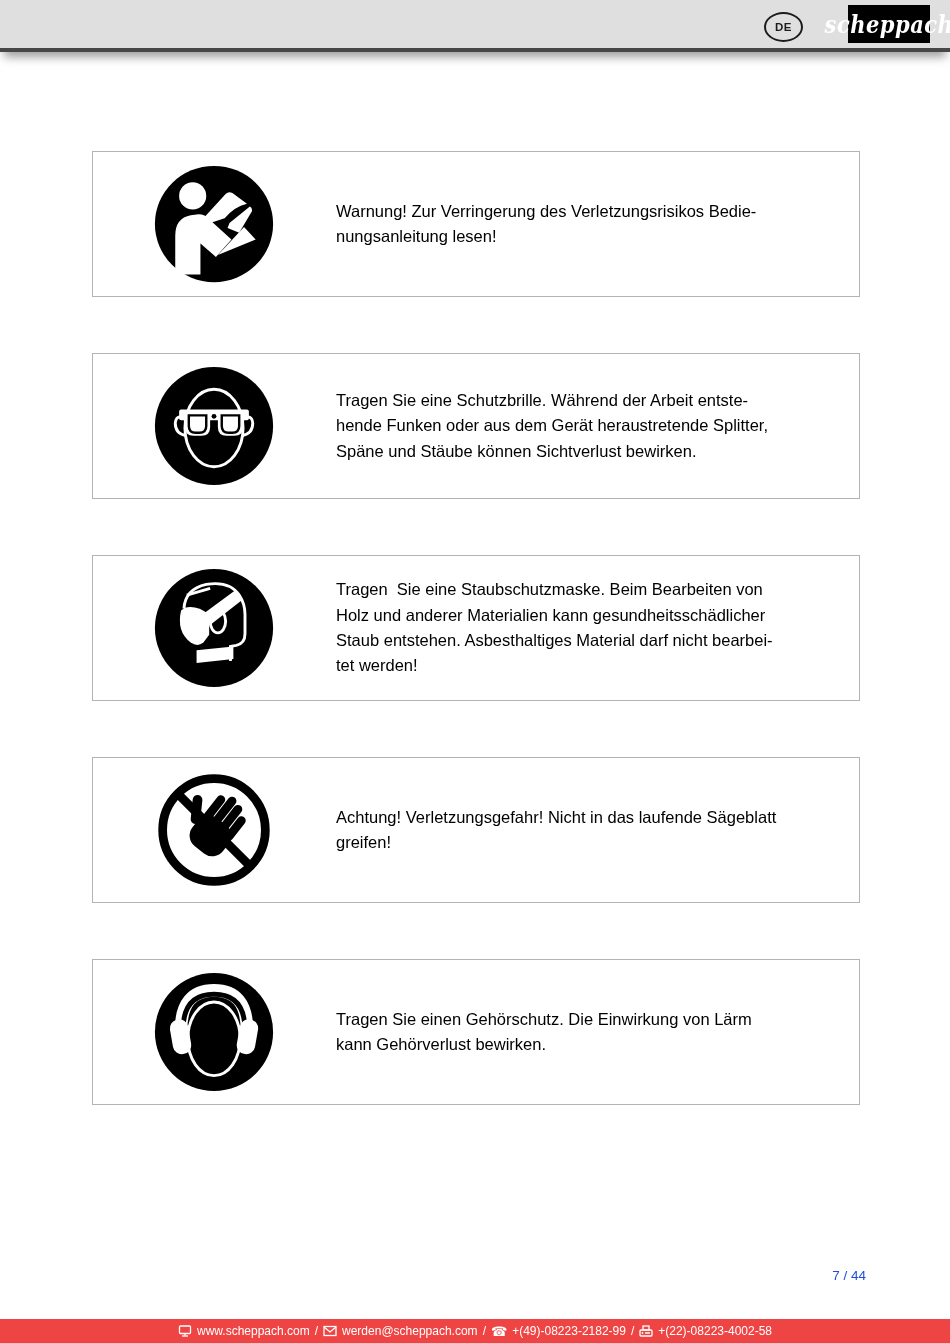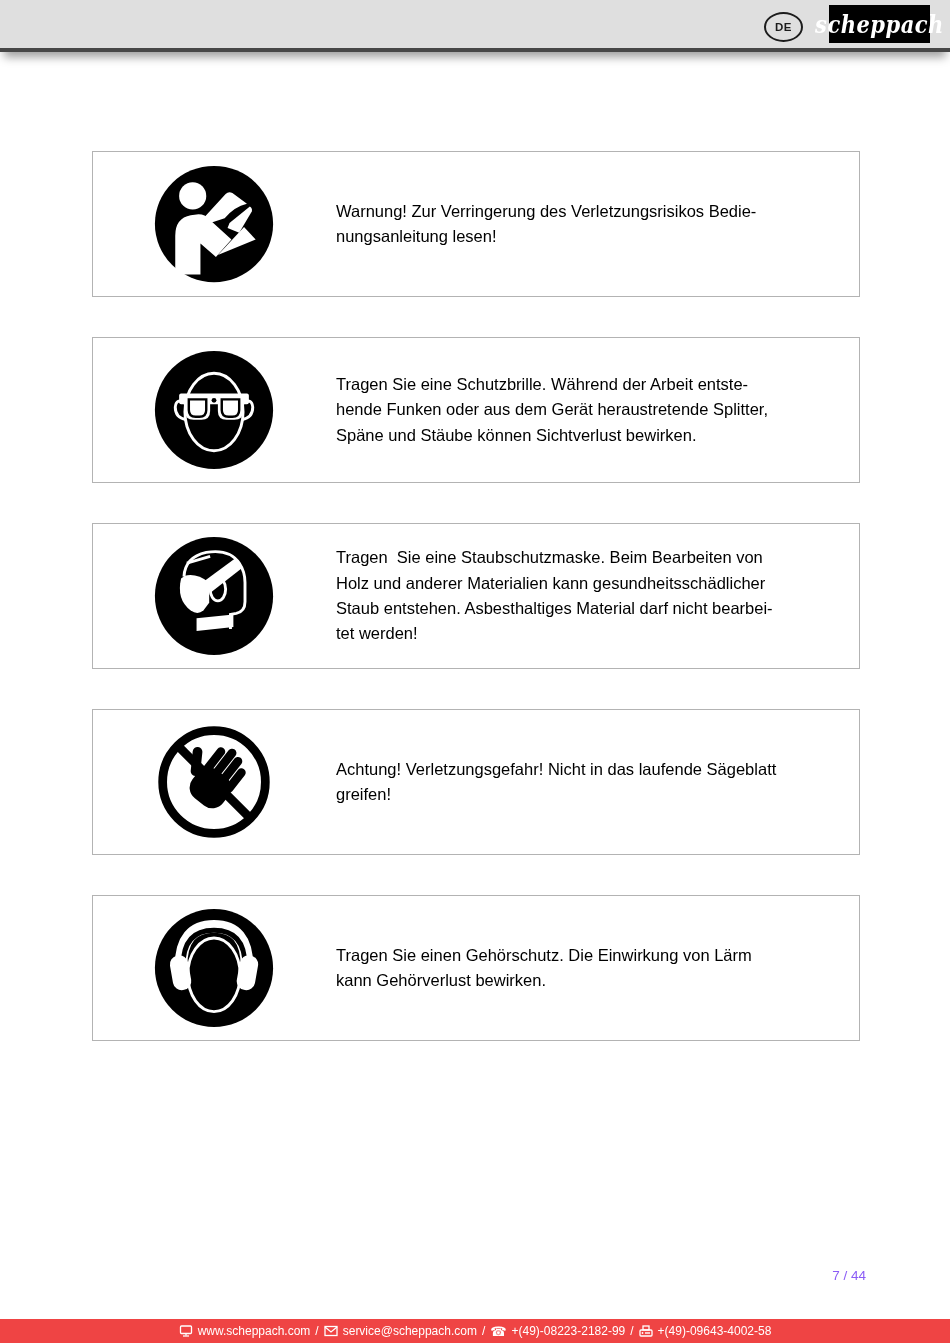--- a/index.html
+++ b/index.html
@@ -25,52 +25,52 @@
   .de-badge {
     position:absolute; top:12px; right:147px;
     width:39px; height:30px;
     border:2px solid #1c1c1c; border-radius:50%;
     display:flex; align-items:center; justify-content:center;
     font-size:11.5px; font-weight:bold; letter-spacing:0.5px; color:#1c1c1c;
     background:transparent;
   }
   .logo-box {
     position:absolute; top:5px; right:20px;
-    width:101px; height:38px; background:#000;
+    width:82px; height:38px; background:#000;
     display:flex; align-items:center; justify-content:center;
   }
   .logo-text {
     color:#fff; font-size:21px; font-weight:bold; font-style:italic;
     letter-spacing:0.5px; transform:scaleY(1.15);
     font-family:"DejaVu Serif",serif;
   }
 
   
   .content { position:absolute; top:151px; left:92px; }
   .warning-box {
     width:768px; height:146px;
     border:1px solid #b3b3b3; background:#fff;
     display:flex; align-items:center;
-    margin-bottom:40px;
+    margin-bottom:56px;
   }
   .icon-cell {
     flex:none; margin-left:56px; width:130px; height:126px;
     display:flex; align-items:center; justify-content:center;
   }
   .icon-cell svg { display:block; }
   .warning-text {
     margin-left:57px; margin-right:8px;
     font-size:16.5px; line-height:25.3px;
     white-space:pre-wrap;
   }
 
   
   .page-number {
     position:absolute; top:1268px; right:84px;
-    font-size:13.5px; color:#8b5cf6;
+    font-size:13.5px; color:#1d4ed8;
   }
   .footer-bar {
     position:absolute; left:0; bottom:0; width:950px; height:24px;
     background:#ef4444; color:#fff;
     display:flex; align-items:center; justify-content:center;
     font-size:12px; font-weight:normal; gap:5px; white-space:nowrap;
   }
   .footer-bar .f-icon { display:flex; align-items:center; }
   .footer-bar .phone-glyph { font-size:13px; line-height:1; font-family:"DejaVu Sans",sans-serif; }
 </style>
@@ -190,27 +190,27 @@
     </svg>
   </span>
   <span>www.scheppach.com</span>
   <span class="sep">/</span>
   <span class="f-icon">
     <svg width="14" height="12" viewBox="0 0 14 12" fill="none" stroke="#fff" stroke-width="1.3">
       <rect x="1" y="1.5" width="12" height="9"></rect>
       <path d="M1 2 L7 7 L13 2"></path>
     </svg>
   </span>
-  <span>service@scheppach.com</span>
+  <span>werden@scheppach.com</span>
   <span class="sep">/</span>
   <span class="f-icon phone-glyph">☎</span>
   <span>+(49)-08223-2182-99</span>
   <span class="sep">/</span>
   <span class="f-icon">
     <svg width="14" height="13" viewBox="0 0 14 13">
       <rect x="1" y="5" width="12" height="6" rx="1" fill="none" stroke="#fff" stroke-width="1.3"></rect>
       <rect x="4" y="1" width="6" height="4" fill="none" stroke="#fff" stroke-width="1.3"></rect>
       <circle cx="3.5" cy="8" r="0.9" fill="#fff"></circle>
       <rect x="6" y="7.3" width="5" height="1.4" fill="#fff"></rect>
     </svg>
   </span>
-  <span>+(49)-09643-4002-58</span>
+  <span>+(22)-08223-4002-58</span>
 </div>
 
 </body></html>

